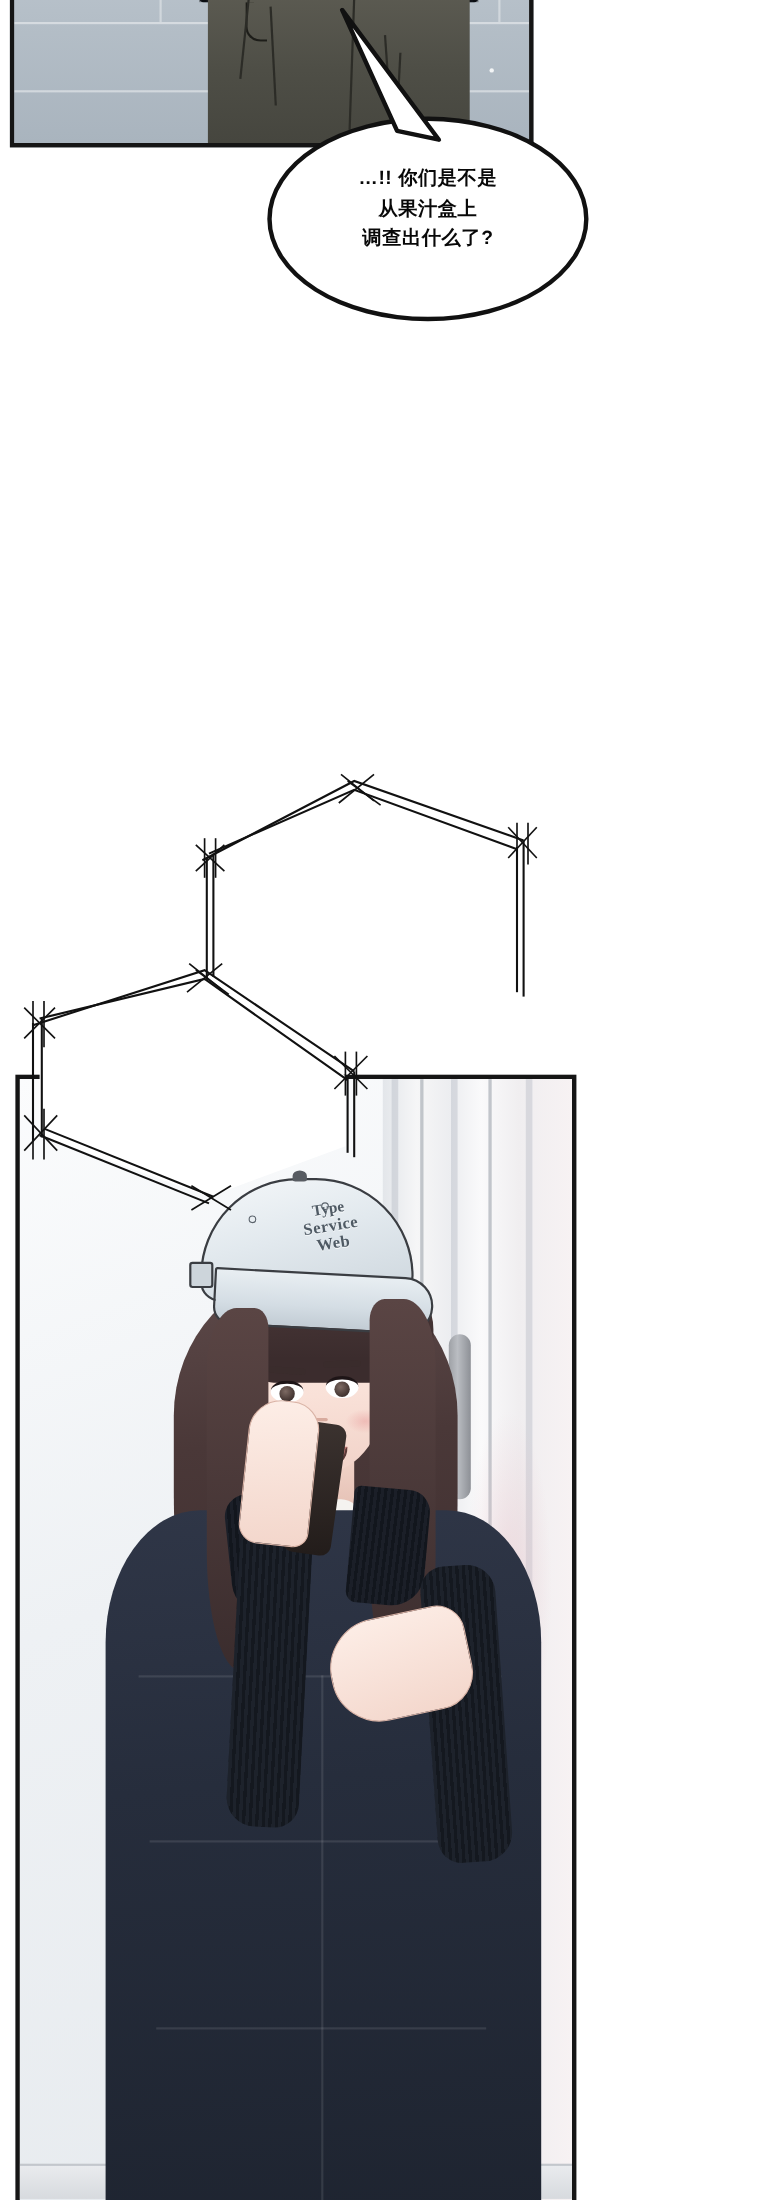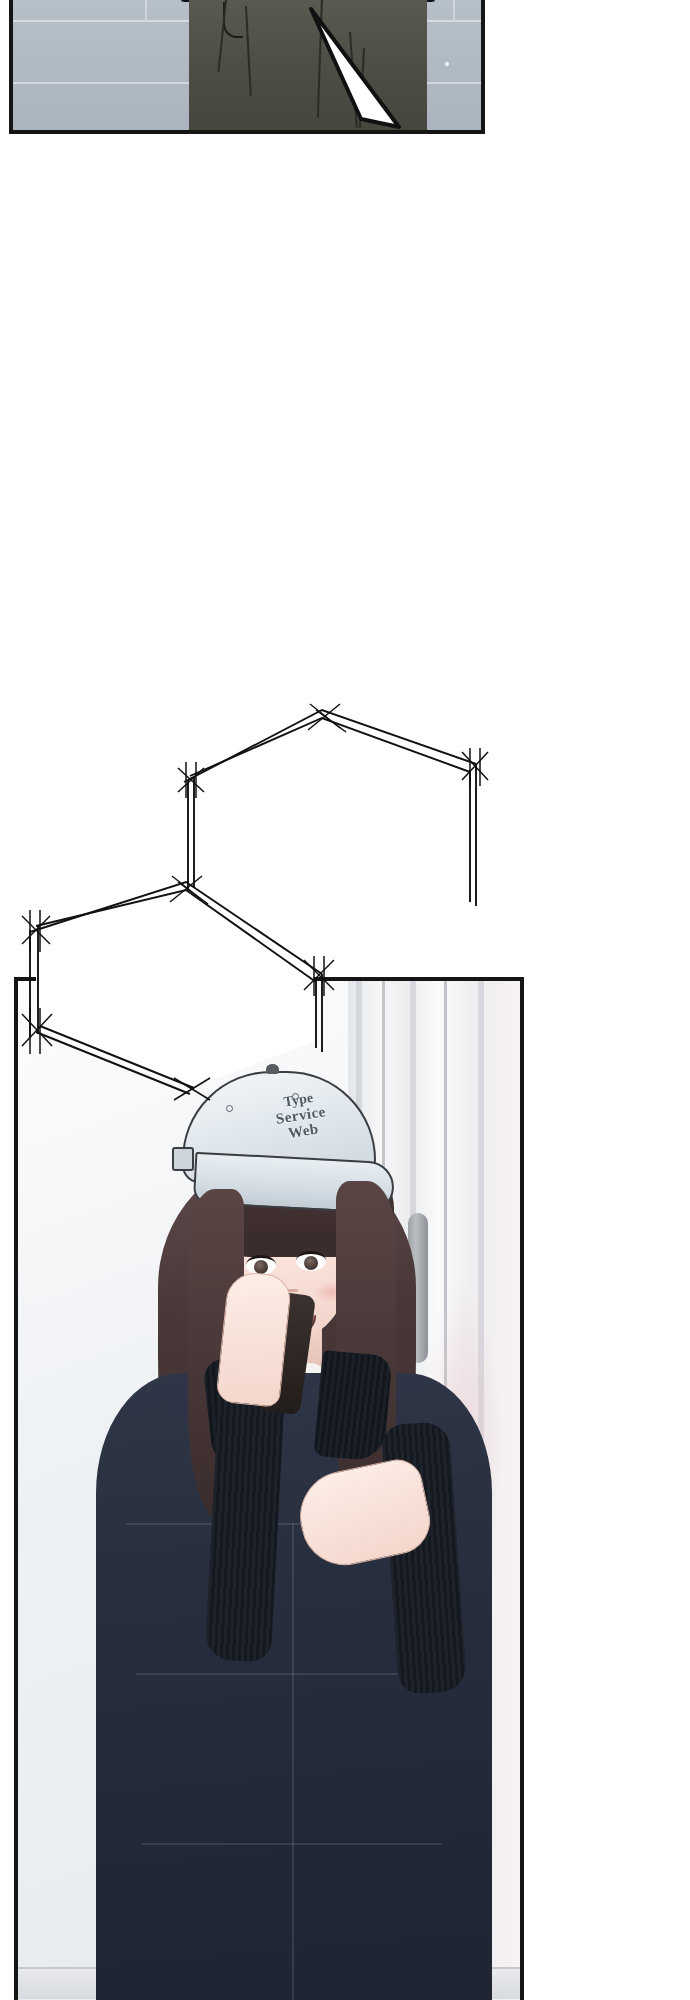--- a/index.html
+++ b/index.html
@@ -461,20 +461,25 @@
       <div class="pants-fold" style="left:174px;top:52px; height:80px; transform:rotate(3deg);"></div>
     </div>
   </div>
 
   <div id="bubble-tail">
     <svg width="130" height="140" viewBox="0 0 130 140">
       <polygon points="4,2 92,120 54,112" fill="#ffffff" stroke="#111111" stroke-width="4" stroke-linejoin="round"></polygon>
     </svg>
   </div>
 
+  <div id="bubble-round">
+    <div id="bubble-round-text">…!! 你们是不是
+从果汁盒上
+调查出什么了?</div>
+  </div>
 
   <div class="hexwrap" id="hex1">
     <svg width="330" height="230" viewBox="0 0 330 230">
 
       <polygon points="20,72 152,8 300,62 300,196 160,220 20,180" fill="#ffffff" stroke="none"></polygon>
 
       <g fill="none" stroke="#111111" stroke-width="1.9">
         <polyline points="14,76 152,4 306,58"></polyline>
         <polyline points="20,70 152,12 300,66"></polyline>
         <polyline points="306,58 306,200"></polyline>

